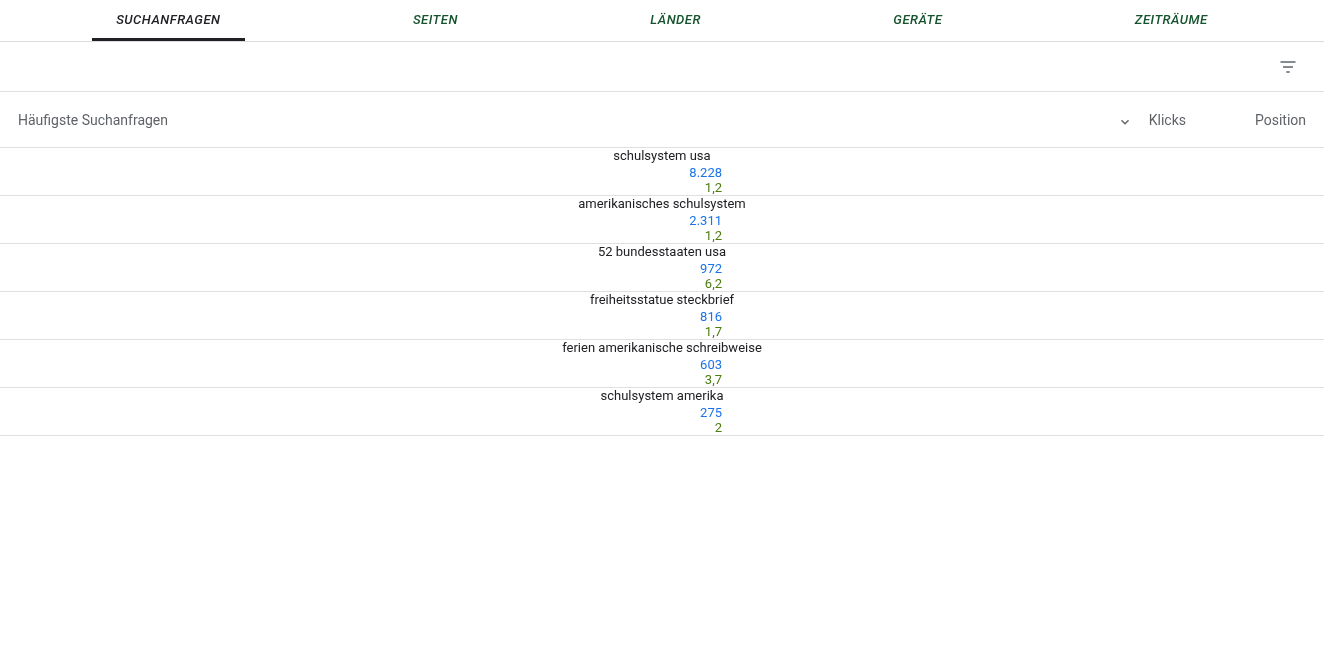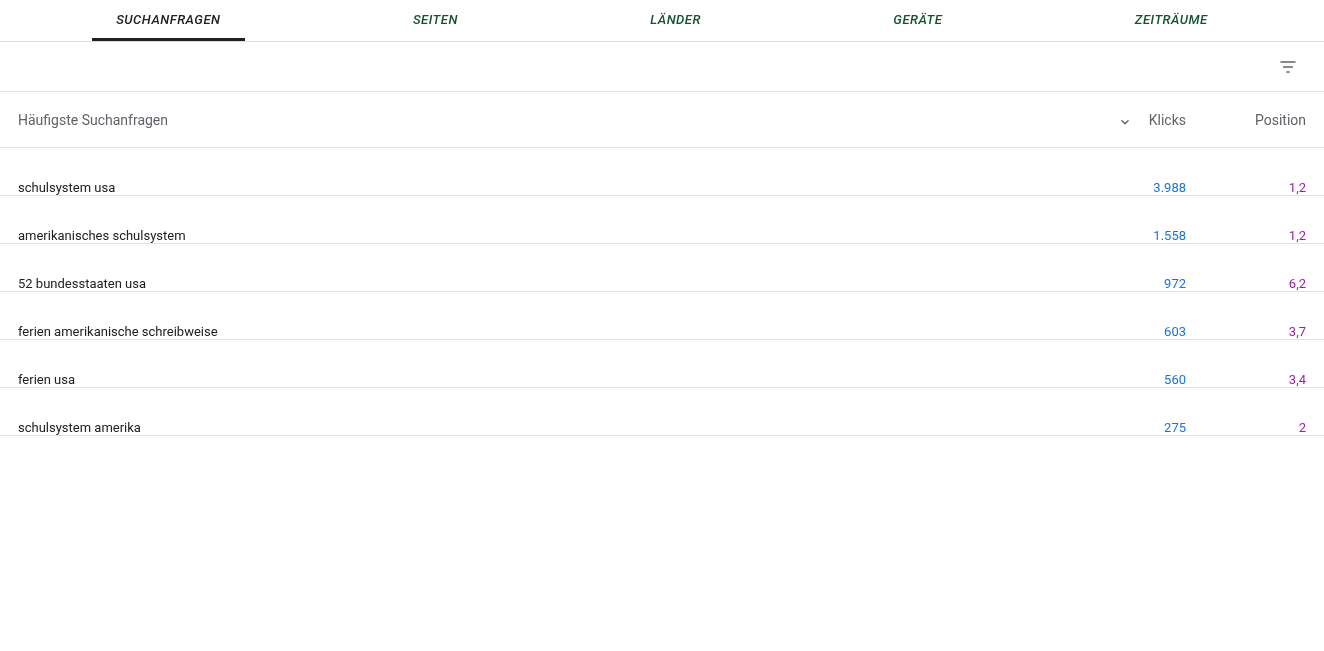--- a/index.html
+++ b/index.html
@@ -81,35 +81,36 @@
     .col-position {
       width: 120px;
       text-align: right;
     }
     .sort-arrow {
       display: inline-flex;
       align-items: center;
     }
     .table-row {
       display: flex;
-      align-items: flex-end;
+      align-items: center;
       height: 48px;
       padding: 0 18px;
       border-bottom: 1px solid #e0e0e0;
       font-size: 13px;
+      flex-direction: column;
     }
     .table-row .col-query {
       color: #202124;
     }
     .table-row .col-clicks {
       color: #1a73e8;
       justify-content: flex-end;
     }
     .table-row .col-position {
-      color: #a21caf;
+      color: #4d7c0f;
     }
   </style>
 </head>
 <body>
 
 <div class="tabs">
   <div class="tab active">SUCHANFRAGEN</div>
   <div class="tab">SEITEN</div>
   <div class="tab">LÄNDER</div>
   <div class="tab">GERÄTE</div>
@@ -133,41 +134,41 @@
       </svg>
     </span>
     <span>Klicks</span>
   </div>
   <div class="col-position">Position</div>
 </div>
 
 <div id="table-body">
     <div class="table-row">
       <div class="col-query">schulsystem usa</div>
-      <div class="col-clicks">3.988</div>
+      <div class="col-clicks">8.228</div>
       <div class="col-position">1,2</div>
     </div>
     <div class="table-row">
       <div class="col-query">amerikanisches schulsystem</div>
-      <div class="col-clicks">1.558</div>
+      <div class="col-clicks">2.311</div>
       <div class="col-position">1,2</div>
     </div>
     <div class="table-row">
       <div class="col-query">52 bundesstaaten usa</div>
       <div class="col-clicks">972</div>
       <div class="col-position">6,2</div>
     </div>
     <div class="table-row">
+      <div class="col-query">freiheitsstatue steckbrief</div>
+      <div class="col-clicks">816</div>
+      <div class="col-position">1,7</div>
+    </div>
+    <div class="table-row">
       <div class="col-query">ferien amerikanische schreibweise</div>
       <div class="col-clicks">603</div>
       <div class="col-position">3,7</div>
-    </div>
-    <div class="table-row">
-      <div class="col-query">ferien usa</div>
-      <div class="col-clicks">560</div>
-      <div class="col-position">3,4</div>
     </div>
     <div class="table-row">
       <div class="col-query">schulsystem amerika</div>
       <div class="col-clicks">275</div>
       <div class="col-position">2</div>
     </div>
   </div>
 
 </body></html>

